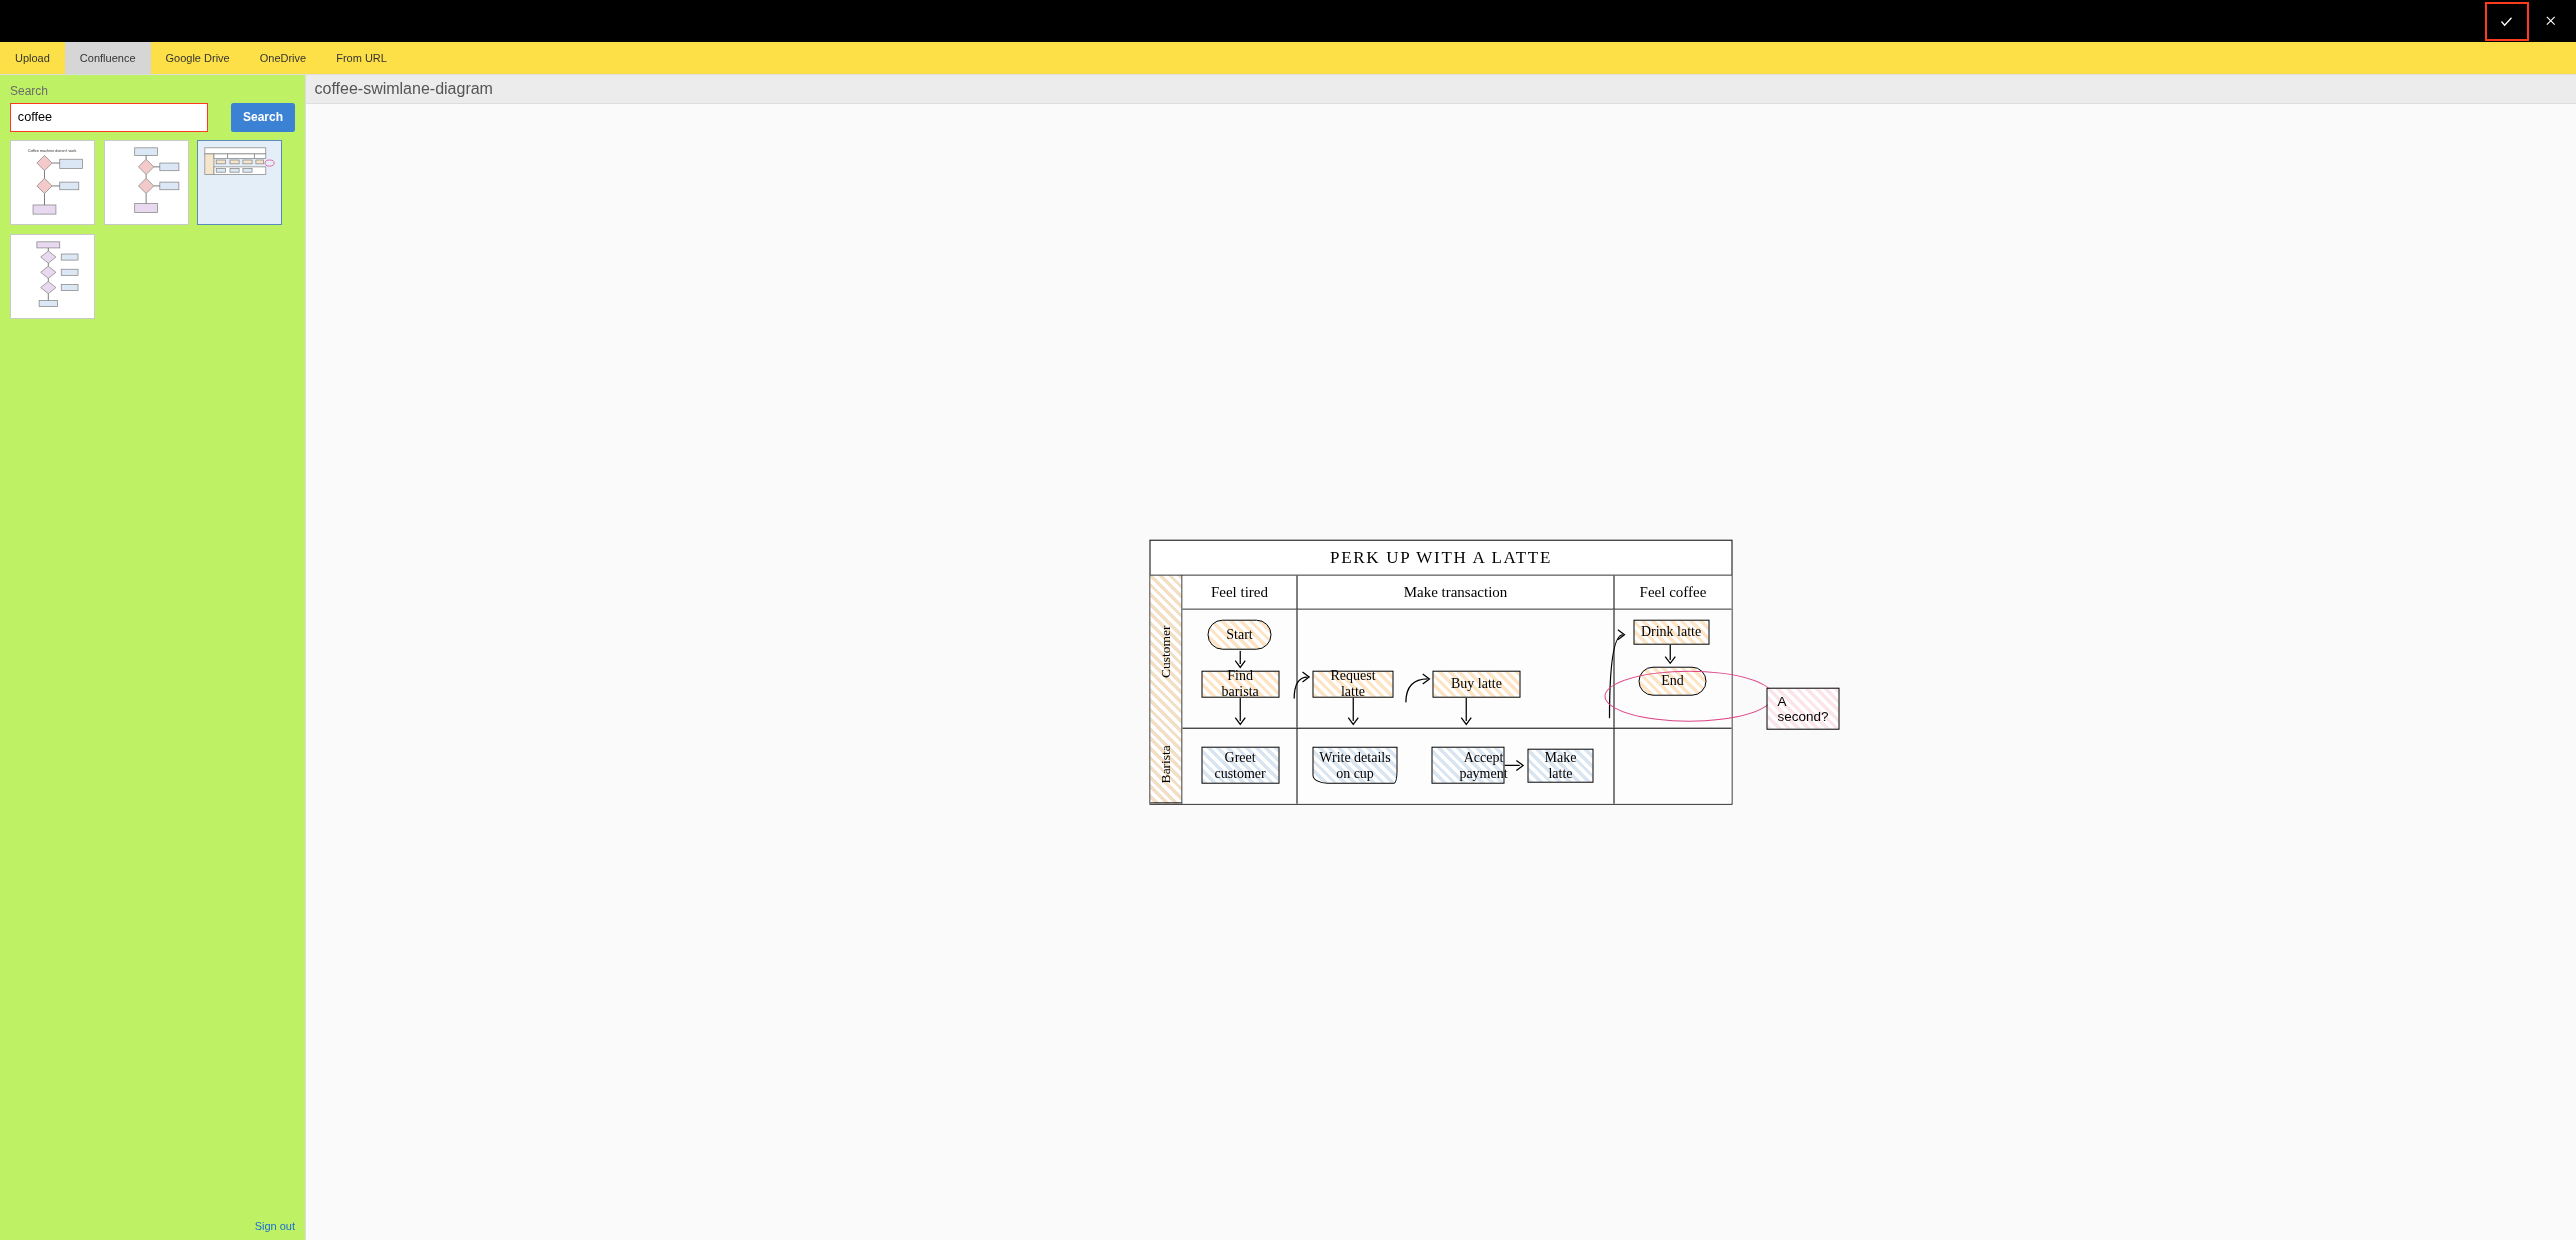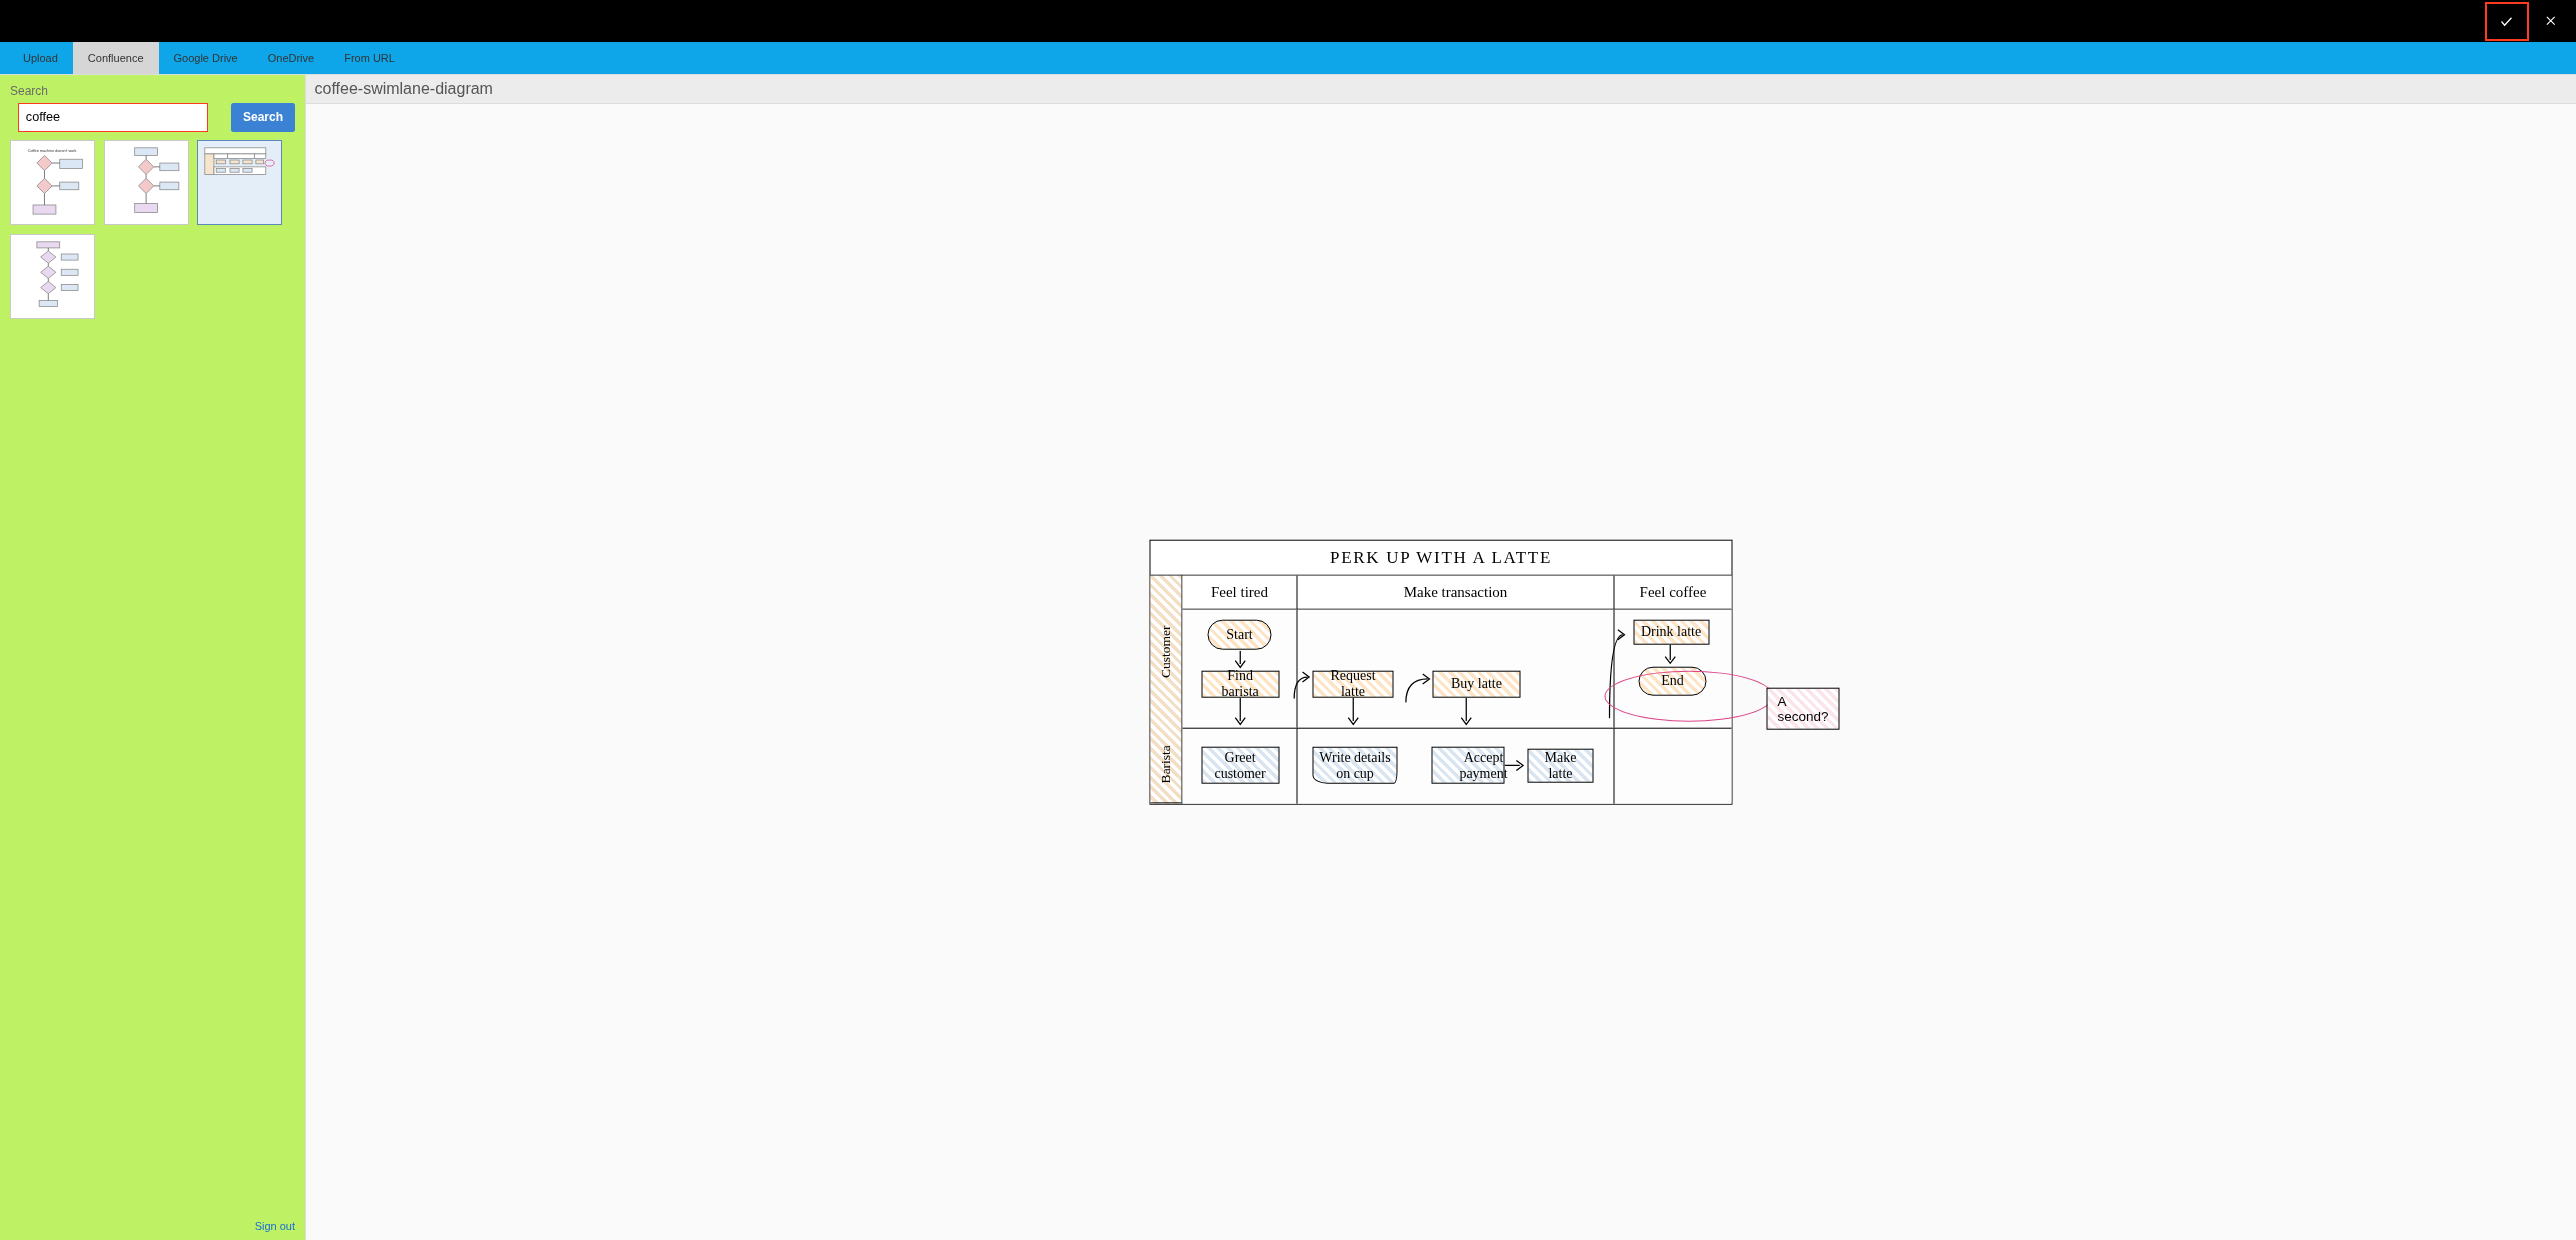--- a/index.html
+++ b/index.html
@@ -32,22 +32,21 @@
     }
     .main {
       display: flex;
       flex-direction: column;
       height: calc(100vh - 42px);
       background: #f5f5f5;
     }
     .tabs {
       display: flex;
       border-bottom: 0.8px solid #ddd;
-      background: #0ea5e9;
-      padding-left: 8px;
+      background: #fde047;
     }
     .tab {
       padding: 10px 15px;
       font-size: 11px;
       color: #333;
       cursor: pointer;
     }
     .tab.active {
       background: #d6d6d6;
     }
@@ -66,21 +65,20 @@
     }
     .search-label {
       font-size: 12px;
       color: #6b6b6b;
       margin-bottom: 5px;
     }
     .search-row {
       display: flex;
       gap: 23px;
       margin-bottom: 8.5px;
-      margin-left: 8px;
     }
     .search-input {
       flex: 1;
       border: 1.7px solid #ff3b1f;
       padding: 5px 6.8px;
       font-size: 12.7px;
       height: 29px;
       outline: none;
     }
     .search-btn {

